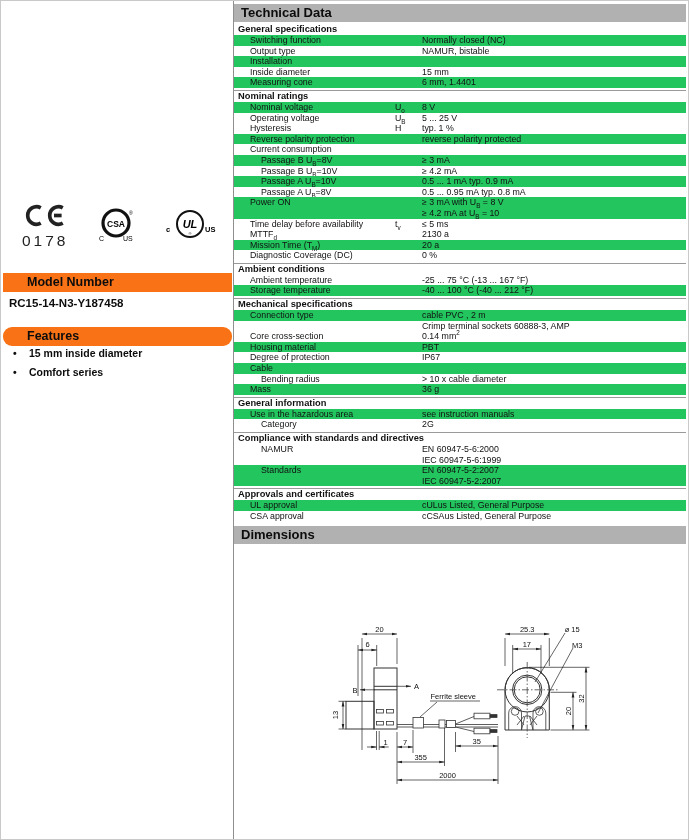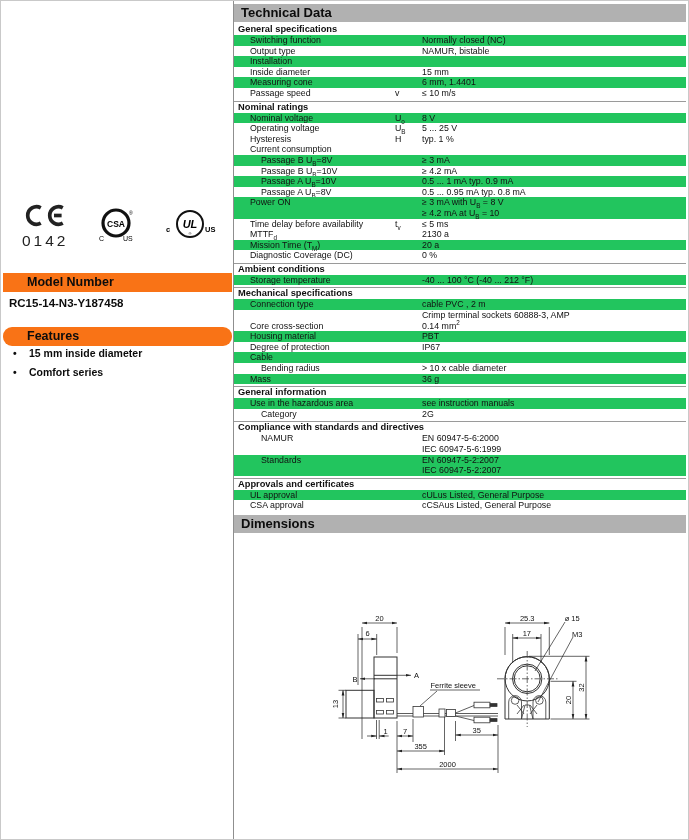--- a/index.html
+++ b/index.html
@@ -48,21 +48,21 @@
 
   <div id="left-col">
 
     <svg style="position:absolute;left:21px;top:199px;" width="44" height="31" viewBox="0 0 60 32">
       <g fill="none" stroke="#222" stroke-width="5">
         <path d="M25.6,5.5 A12,12 0 1 0 25.6,26.5"></path>
         <path d="M55.6,5.5 A12,12 0 1 0 55.6,26.5"></path>
         <path d="M43.6,16 L54,16"></path>
       </g>
     </svg>
-    <div id="ce-num">0142</div>
+    <div id="ce-num">0178</div>
 
     <svg style="position:absolute;left:96px;top:206px;" width="40" height="38" viewBox="0 0 40 38">
       <circle cx="19" cy="16" r="13" fill="none" stroke="#111" stroke-width="3.2"></circle>
       <text x="19" y="19.5" text-anchor="middle" font-weight="bold" style="font-size:8.5px">CSA</text>
       <text x="32" y="8" style="font-size:5px">®</text>
       <text x="2" y="34" style="font-size:7px">C</text>
       <text x="26" y="34" style="font-size:7px">US</text>
     </svg>
 
     <svg style="position:absolute;left:162px;top:206px;" width="54" height="36" viewBox="0 0 54 36">
@@ -84,37 +84,38 @@
   <div id="right-col">
     <div class="bar" id="tech-bar">Technical Data</div>
 
     <div id="tech-table">
         <div class="t-sec first">General specifications</div>
         <div class="t-row shade"><span class="t-lab ind1">Switching function</span><span class="t-sym"></span><span class="t-val">Normally closed (NC)</span></div>
         <div class="t-row"><span class="t-lab ind1">Output type</span><span class="t-sym"></span><span class="t-val">NAMUR, bistable</span></div>
         <div class="t-row shade"><span class="t-lab ind1">Installation</span><span class="t-sym"></span><span class="t-val"></span></div>
         <div class="t-row"><span class="t-lab ind1">Inside diameter</span><span class="t-sym"></span><span class="t-val">15 mm</span></div>
         <div class="t-row shade"><span class="t-lab ind1">Measuring cone</span><span class="t-sym"></span><span class="t-val">6 mm, 1.4401</span></div>
-        <div class="t-row"><span class="t-lab ind1">Passage speed</span><span class="t-sym">v</span><span class="t-val">≤ 10 m/s</span></div>
         <div class="t-sec">Nominal ratings</div>
         <div class="t-row shade"><span class="t-lab ind1">Nominal voltage</span><span class="t-sym">U<sub>o</sub></span><span class="t-val">8 V</span></div>
         <div class="t-row"><span class="t-lab ind1">Operating voltage</span><span class="t-sym">U<sub>B</sub></span><span class="t-val">5 ... 25 V</span></div>
         <div class="t-row"><span class="t-lab ind1">Hysteresis</span><span class="t-sym">H</span><span class="t-val">typ. 1 %</span></div>
+        <div class="t-row shade"><span class="t-lab ind1">Reverse polarity protection</span><span class="t-sym"></span><span class="t-val">reverse polarity protected</span></div>
         <div class="t-row"><span class="t-lab ind1">Current consumption</span><span class="t-sym"></span><span class="t-val"></span></div>
         <div class="t-row shade"><span class="t-lab ind2">Passage B U<sub>B</sub>=8V</span><span class="t-sym"></span><span class="t-val">≥ 3 mA</span></div>
         <div class="t-row"><span class="t-lab ind2">Passage B U<sub>B</sub>=10V</span><span class="t-sym"></span><span class="t-val">≥ 4.2 mA</span></div>
         <div class="t-row shade"><span class="t-lab ind2">Passage A U<sub>B</sub>=10V</span><span class="t-sym"></span><span class="t-val">0.5 ... 1 mA typ. 0.9 mA</span></div>
         <div class="t-row"><span class="t-lab ind2">Passage A U<sub>B</sub>=8V</span><span class="t-sym"></span><span class="t-val">0.5 ... 0.95 mA typ. 0.8 mA</span></div>
         <div class="t-row shade"><span class="t-lab ind1">Power ON</span><span class="t-sym"></span><span class="t-val">≥ 3 mA with U<sub>B</sub> = 8 V</span></div>
         <div class="t-row shade"><span class="t-lab ind1"></span><span class="t-sym"></span><span class="t-val">≥ 4.2 mA at U<sub>B</sub> = 10</span></div>
         <div class="t-row"><span class="t-lab ind1">Time delay before availability</span><span class="t-sym">t<sub>v</sub></span><span class="t-val">≤ 5 ms</span></div>
         <div class="t-row"><span class="t-lab ind1">MTTF<sub>d</sub></span><span class="t-sym"></span><span class="t-val">2130 a</span></div>
         <div class="t-row shade"><span class="t-lab ind1">Mission Time (T<sub>M</sub>)</span><span class="t-sym"></span><span class="t-val">20 a</span></div>
         <div class="t-row"><span class="t-lab ind1">Diagnostic Coverage (DC)</span><span class="t-sym"></span><span class="t-val">0 %</span></div>
         <div class="t-sec">Ambient conditions</div>
+        <div class="t-row"><span class="t-lab ind1">Ambient temperature</span><span class="t-sym"></span><span class="t-val">-25 ... 75 °C (-13 ... 167 °F)</span></div>
         <div class="t-row shade"><span class="t-lab ind1">Storage temperature</span><span class="t-sym"></span><span class="t-val">-40 ... 100 °C (-40 ... 212 °F)</span></div>
         <div class="t-sec">Mechanical specifications</div>
         <div class="t-row shade"><span class="t-lab ind1">Connection type</span><span class="t-sym"></span><span class="t-val">cable PVC , 2 m</span></div>
         <div class="t-row"><span class="t-lab ind1"></span><span class="t-sym"></span><span class="t-val">Crimp terminal sockets 60888-3, AMP</span></div>
         <div class="t-row"><span class="t-lab ind1">Core cross-section</span><span class="t-sym"></span><span class="t-val">0.14 mm<sup>2</sup></span></div>
         <div class="t-row shade"><span class="t-lab ind1">Housing material</span><span class="t-sym"></span><span class="t-val">PBT</span></div>
         <div class="t-row"><span class="t-lab ind1">Degree of protection</span><span class="t-sym"></span><span class="t-val">IP67</span></div>
         <div class="t-row shade"><span class="t-lab ind1">Cable</span><span class="t-sym"></span><span class="t-val"></span></div>
         <div class="t-row"><span class="t-lab ind2">Bending radius</span><span class="t-sym"></span><span class="t-val">&gt; 10 x cable diameter</span></div>
         <div class="t-row shade"><span class="t-lab ind1">Mass</span><span class="t-sym"></span><span class="t-val">36 g</span></div>

